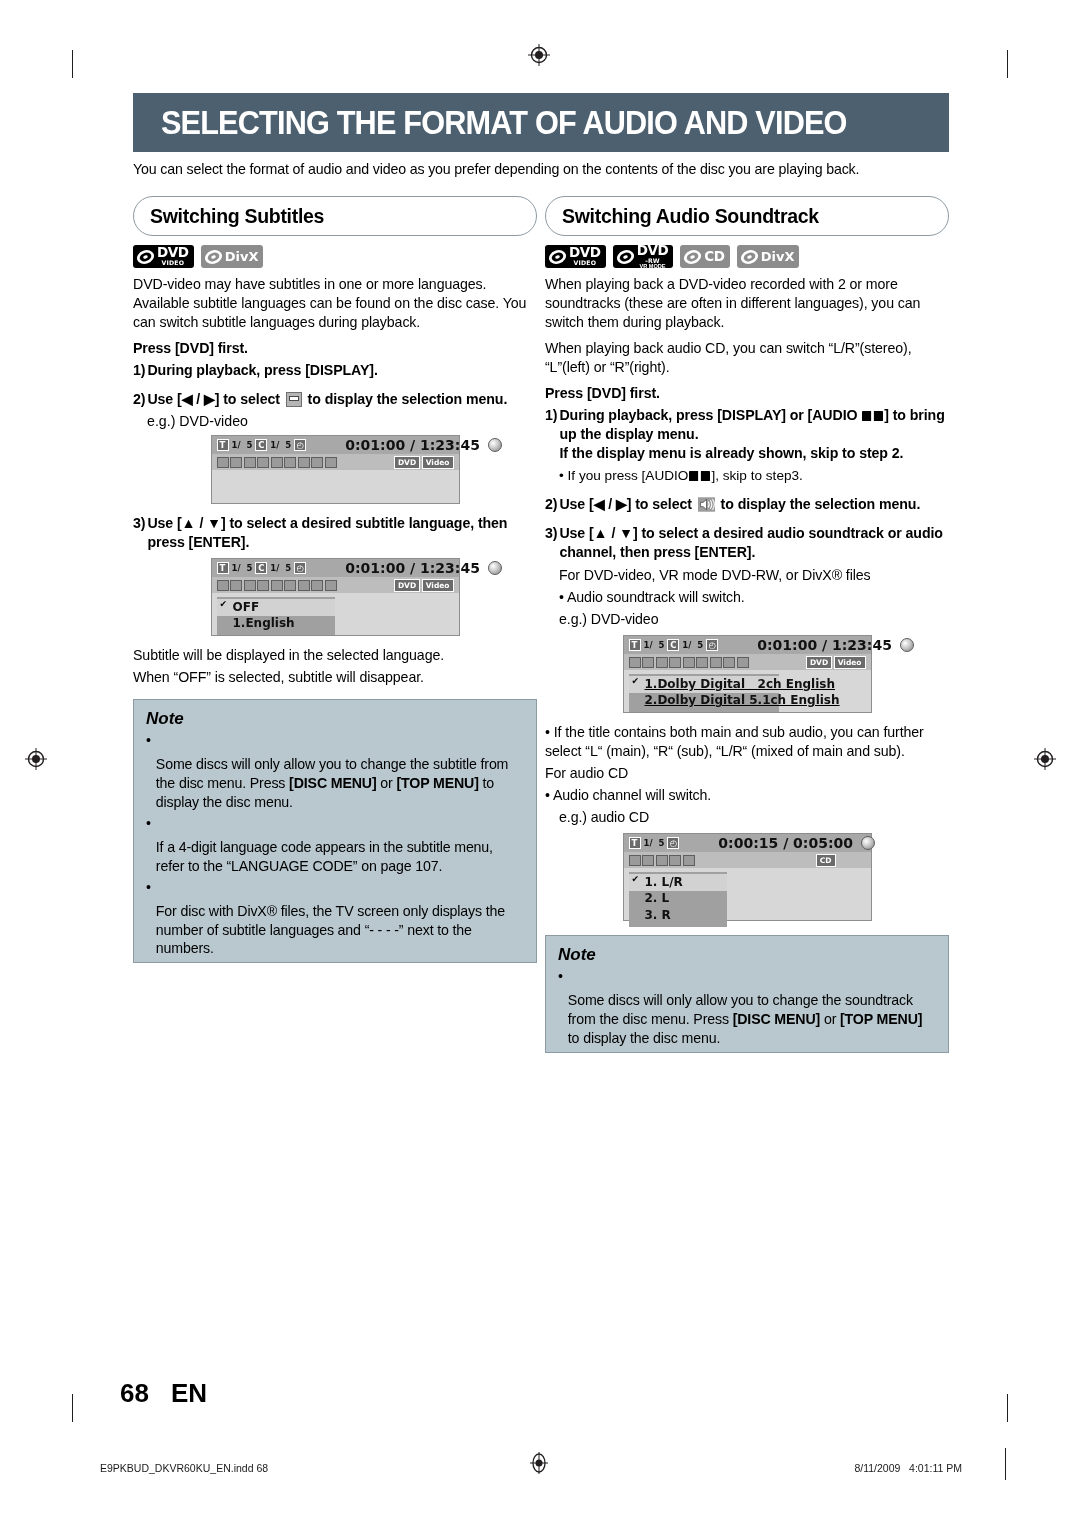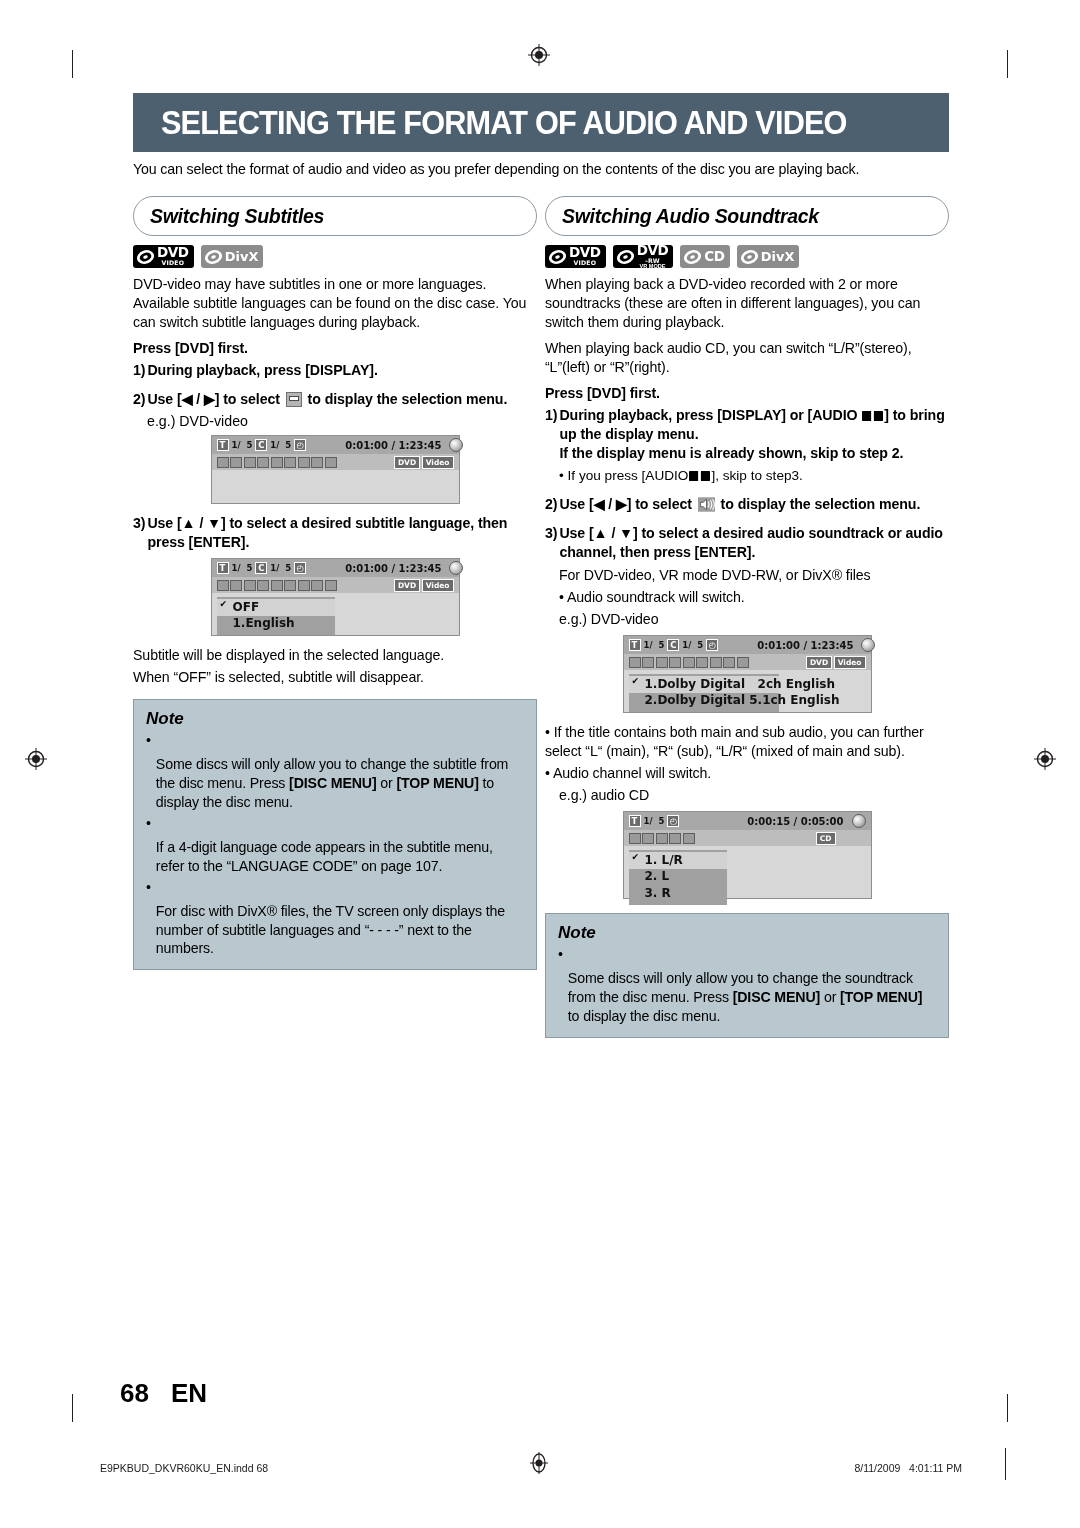--- a/index.html
+++ b/index.html
@@ -53,21 +53,20 @@
   .col-left  { left: 133px; }
   .col-right { left: 545px; }
 
   
   .sec-box {
     border: 1.6px solid #8d9aa3;
     border-radius: 20px;
     height: 40px;
     display: flex; align-items: center;
     margin-bottom: 9px;
-    font-style: italic;
   }
   .sec-box-title {
     font-size: 19.5px; font-weight: bold;
     padding-left: 16px;
     letter-spacing: -0.3px;
   }
 
   
   .badges { display: flex; gap: 7px; margin-bottom: 7px; align-items: flex-start; }
   .badge {
@@ -168,21 +167,21 @@
     color: #fff; font-size: 8.5px; font-weight: bold;
     display: flex; align-items: center; justify-content: center;
     font-family: "DejaVu Sans", sans-serif; flex: 0 0 auto;
     border: 1px solid #fff;
   }
   .tv-num {
     font-size: 8.5px; font-weight: bold; color: #111;
     font-family: "DejaVu Sans", sans-serif; white-space: pre;
   }
   .tv-time {
-    font-size: 10px; font-weight: bold; color: #111;
+    font-size: 14px; font-weight: bold; color: #111;
     font-family: "DejaVu Sans", sans-serif; margin-left: auto; white-space: pre; padding-left: 36px;
   }
   .tv-disc {
     width: 14px; height: 14px; border-radius: 50%;
     background: radial-gradient(circle at 35% 35%, #ffffff 0%, #cfcfcf 40%, #7d7d7d 100%);
     margin-left: 5px; flex: 0 0 auto;
     border: 1px solid #5d5d5d;
   }
   .ico-sm {
     width: 12px; height: 11px; background: #9a9a9a;
@@ -192,41 +191,41 @@
     background: #6b6b6b; color: #fff; font-size: 7.5px; font-weight: bold;
     padding: 1px 3px; border: 1px solid #fff;
     font-family: "DejaVu Sans", sans-serif; flex: 0 0 auto;
   }
   .tv-menu {
     background: #a0a0a0;
     margin: 4px 0 0 5px;
     width: 118px;
     padding: 2px 0 3px 0;
   }
-  .tv-menu.wide { width: 150px; }
+  .tv-menu.wide { width: 150px; text-decoration: underline; }
   .tv-menu-item {
     font-size: 12px; font-weight: bold; color: #111;
     font-family: "DejaVu Sans", sans-serif;
     padding: 0.5px 3px 0.5px 16px;
     white-space: pre;
     position: relative;
     line-height: 1.3;
   }
   .tv-menu-item.sel { background: #d2d2d2; }
   .tv-menu-item.sel::before {
     content: "\2714";
     position: absolute; left: 3px; top: 0px;
     font-size: 9px; color: #000;
   }
 
   
   .note {
     background: #b9c8cf;
     border: 1px solid #8c9ba3;
-    padding: 9px 12px 11px 12px;
+    padding: 9px 12px 4px 12px;
     margin-top: 12px;
   }
   .note-title {
     font-size: 17px; font-weight: bold; font-style: italic;
     margin-bottom: 2px;
   }
   .note-li {
     font-size: 14.2px; line-height: 1.33;
     letter-spacing: -0.15px;
     display: flex; margin-top: 2px;
@@ -550,20 +549,21 @@
       <div class="tv-menu wide">
         <div class="tv-menu-item sel">1.Dolby Digital   2ch English</div>
         <div class="tv-menu-item">2.Dolby Digital 5.1ch English</div>
       </div>
     </div>
 
     <p class="body tight">
       <span>•</span>
       <span>If the title contains both main and sub audio, you can further select “L“ (main), “R“ (sub), “L/R“ (mixed of main and sub).</span>
     </p>
+    <p class="body tight">For audio CD</p>
     <p class="body tight">
       <span>•</span>
       <span>Audio channel will switch.</span>
     </p>
     <p class="body tight indent">e.g.) audio CD</p>
 
     <div class="tv h3">
       <div class="tv-row1">
         <span class="tv-cell">T</span>
         <span class="tv-num">1/  5</span>

